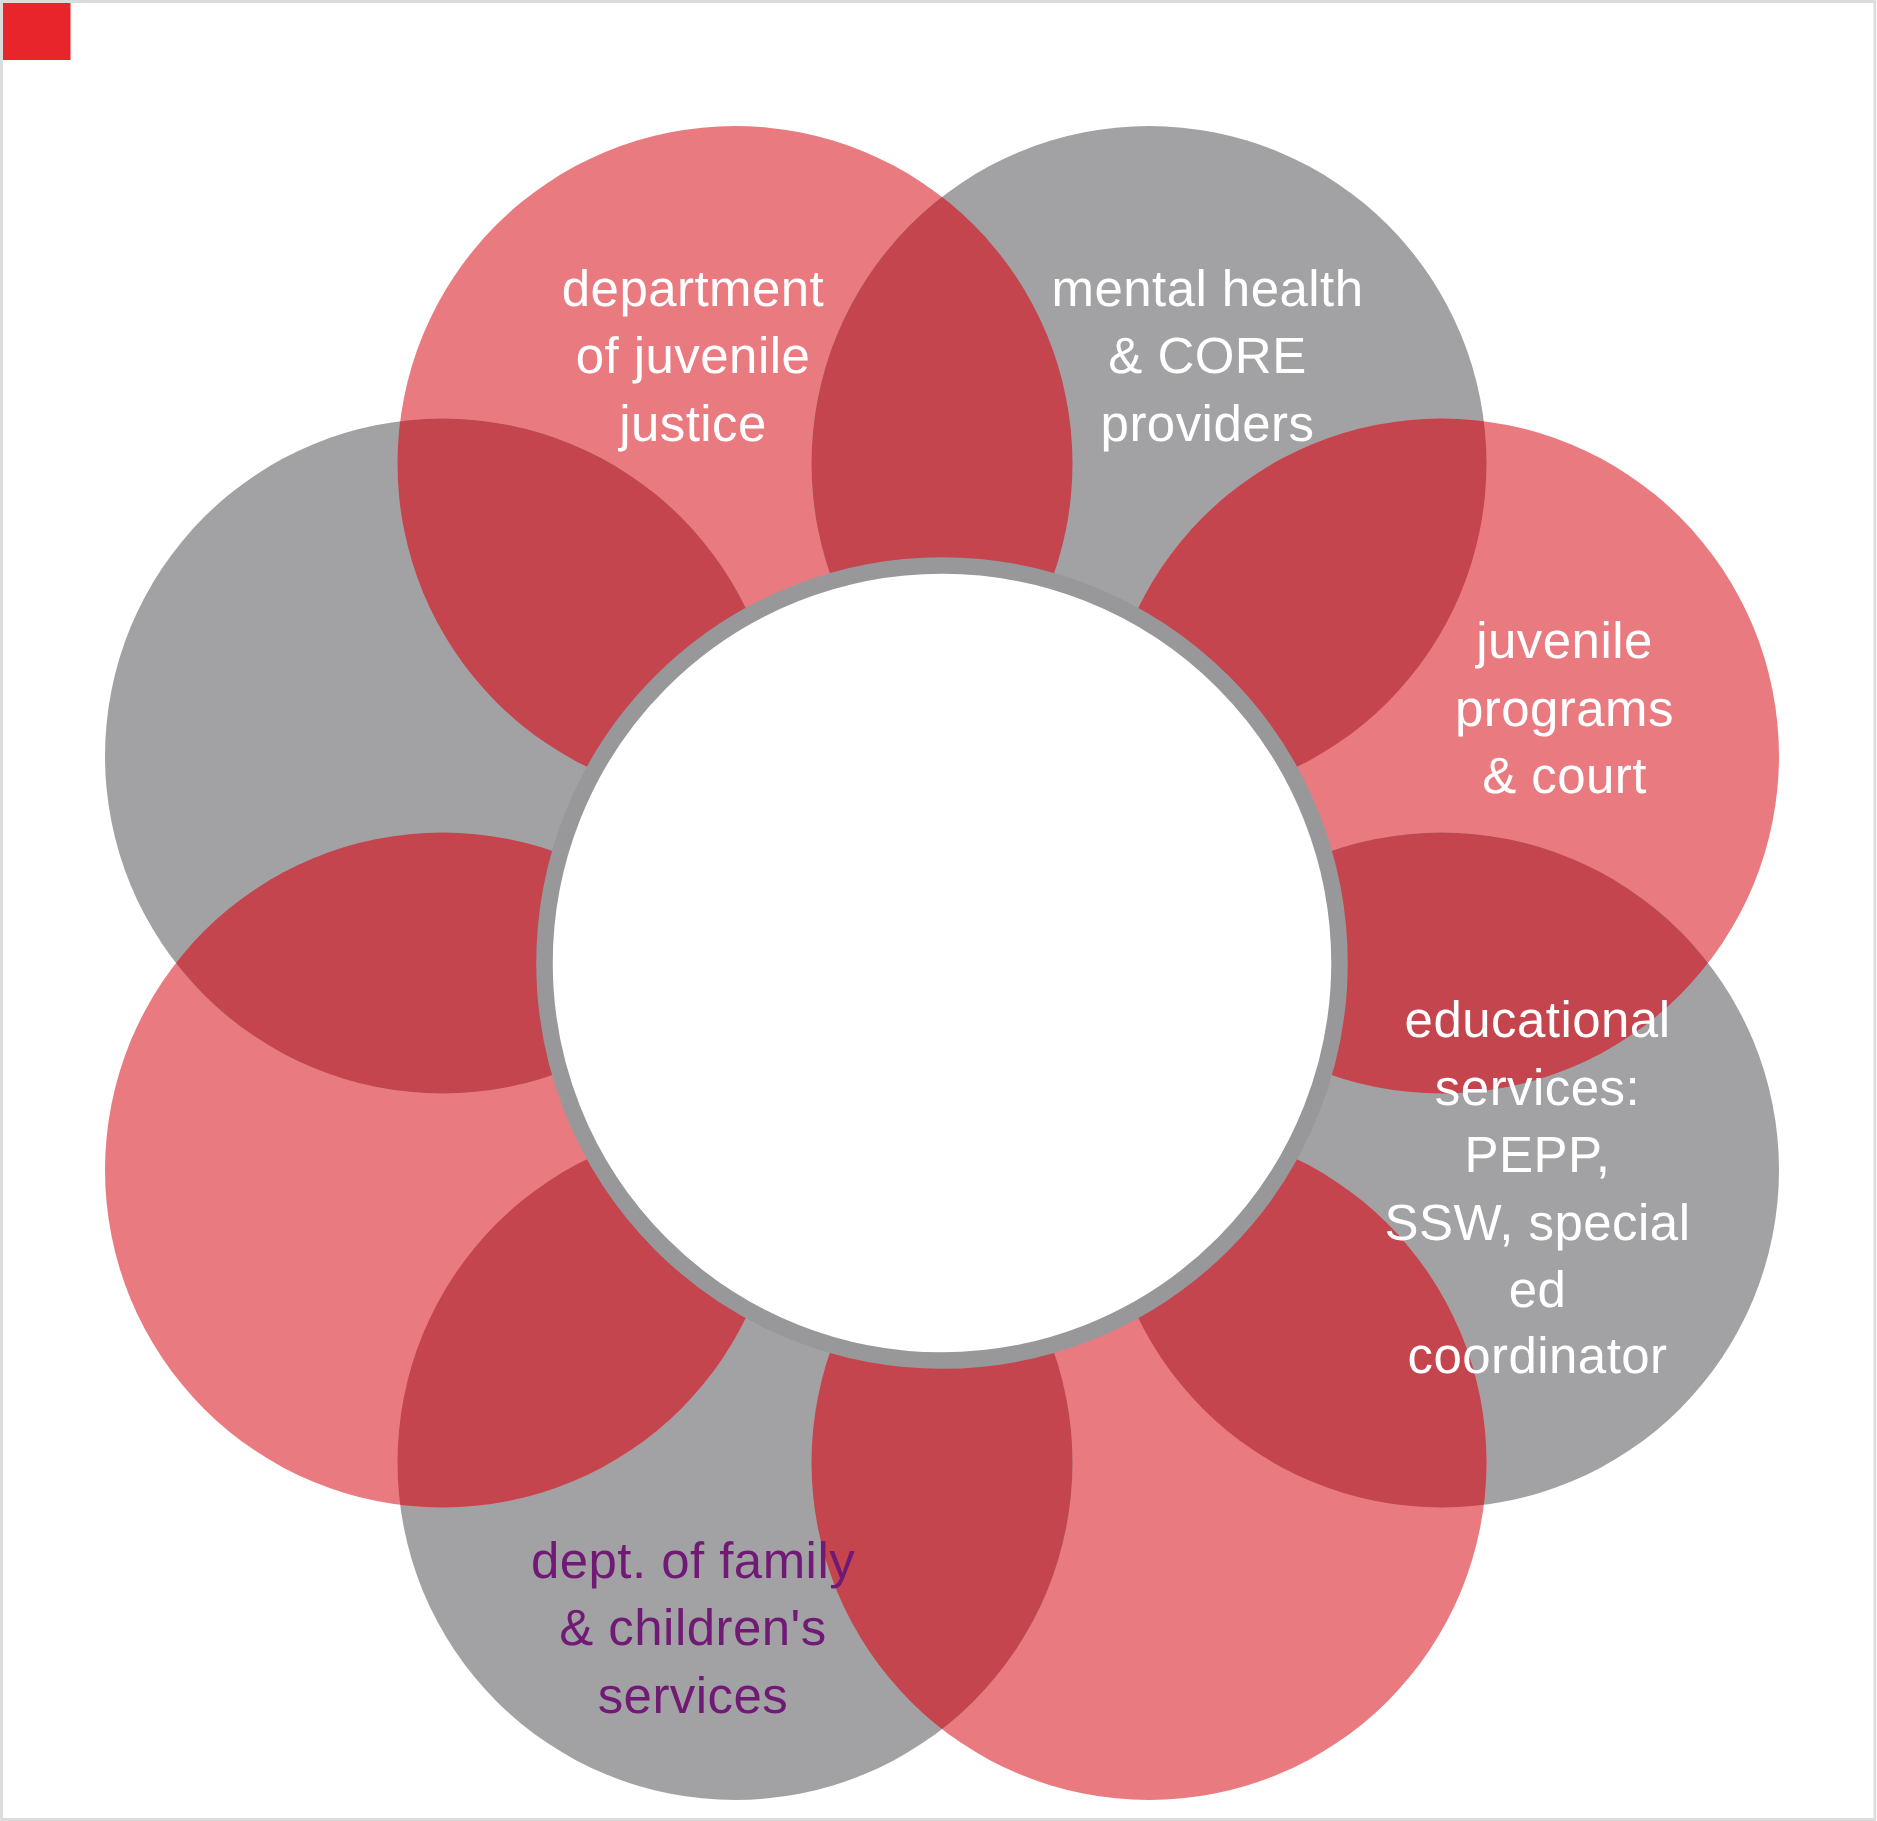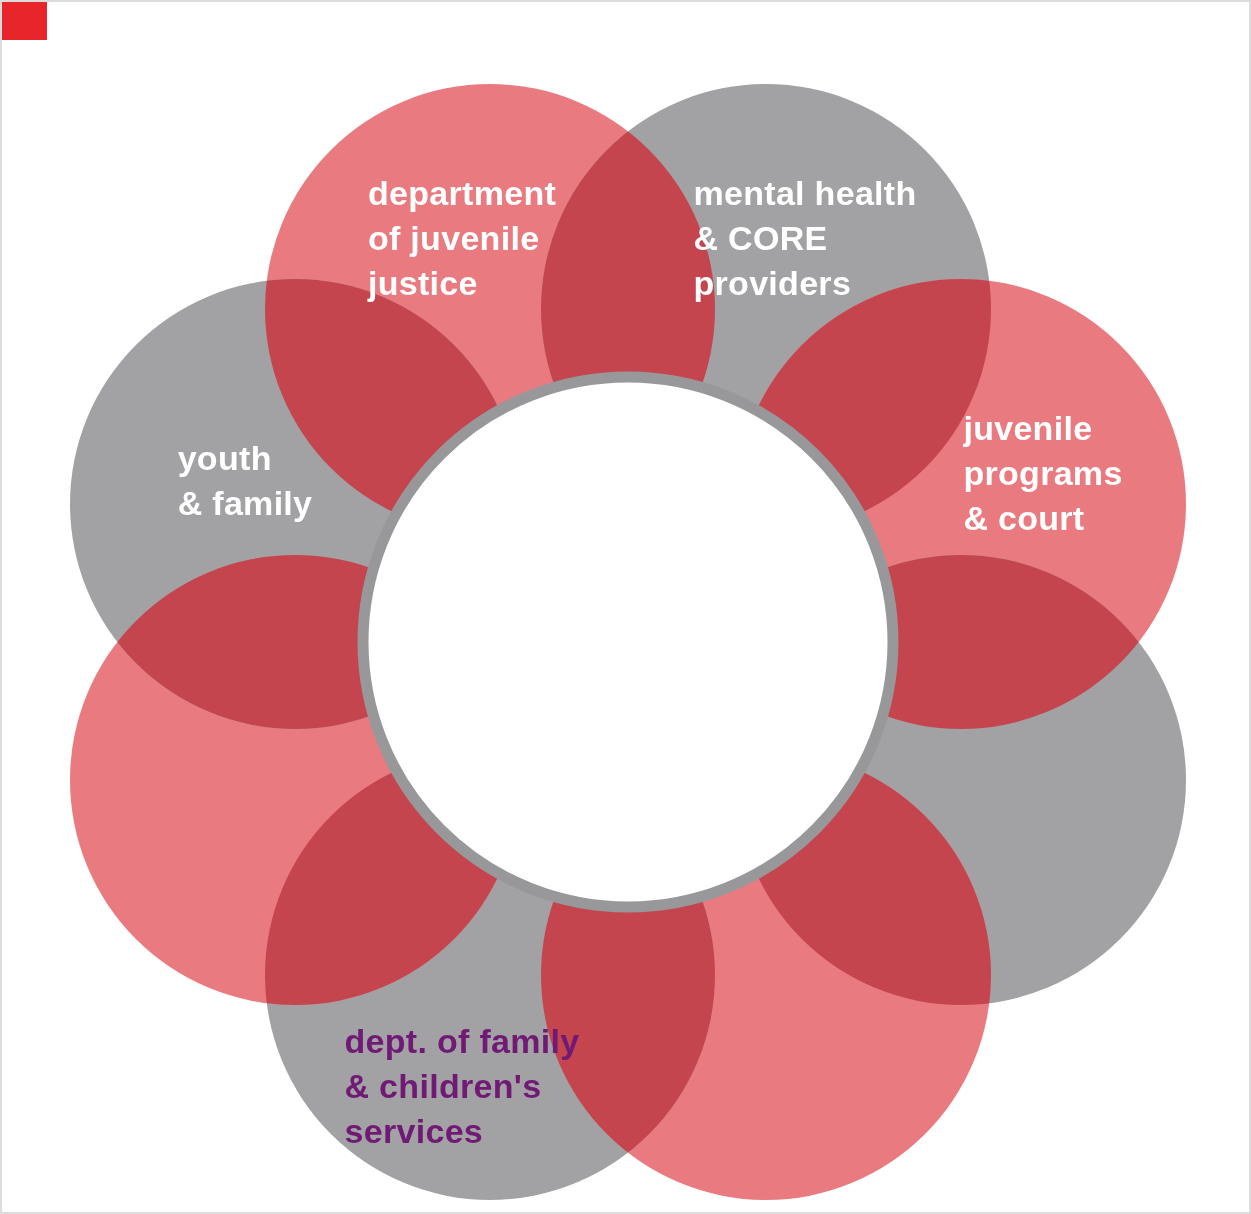--- a/index.html
+++ b/index.html
@@ -30,23 +30,23 @@
     left: 0;
     top: 0;
     width: 45px;
     height: 38px;
     z-index: 5;
   }
   .petal-label {
     position: absolute;
     transform: translate(-50%, -50%);
     white-space: pre-line;
-    text-align: left;
+    text-align: center;
     font-size: 34px;
-    font-weight: bold;
+    font-weight: normal;
     line-height: 1.32;
     letter-spacing: 0.3px;
     z-index: 3;
   }
   .hub-title {
     position: absolute;
     left: 626px;
     top: 645px;
     transform: translate(-50%, -54%);
     font-size: 180px;
@@ -123,20 +123,22 @@
 
   <div class="petal-label pl-0" style="color: rgb(255, 255, 255);">department
 of juvenile
 justice</div>
   <div class="petal-label pl-1" style="color: rgb(255, 255, 255);">mental health
 &amp; CORE
 providers</div>
   <div class="petal-label pl-2" style="color: rgb(255, 255, 255);">juvenile
 programs
 &amp; court</div>
+  <div class="petal-label pl-3" style="color: rgb(255, 255, 255);">educational
+services: PEPP,
+SSW, special ed
+coordinator</div>
   <div class="petal-label pl-5" style="color: #701a75; margin-top: 20px;">dept. of family
 &amp; children's
 services</div>
-  <div class="petal-label pl-7" style="color: rgb(255, 255, 255);">youth
-&amp; family</div>
 
 
 </div>
 
 </body></html>

